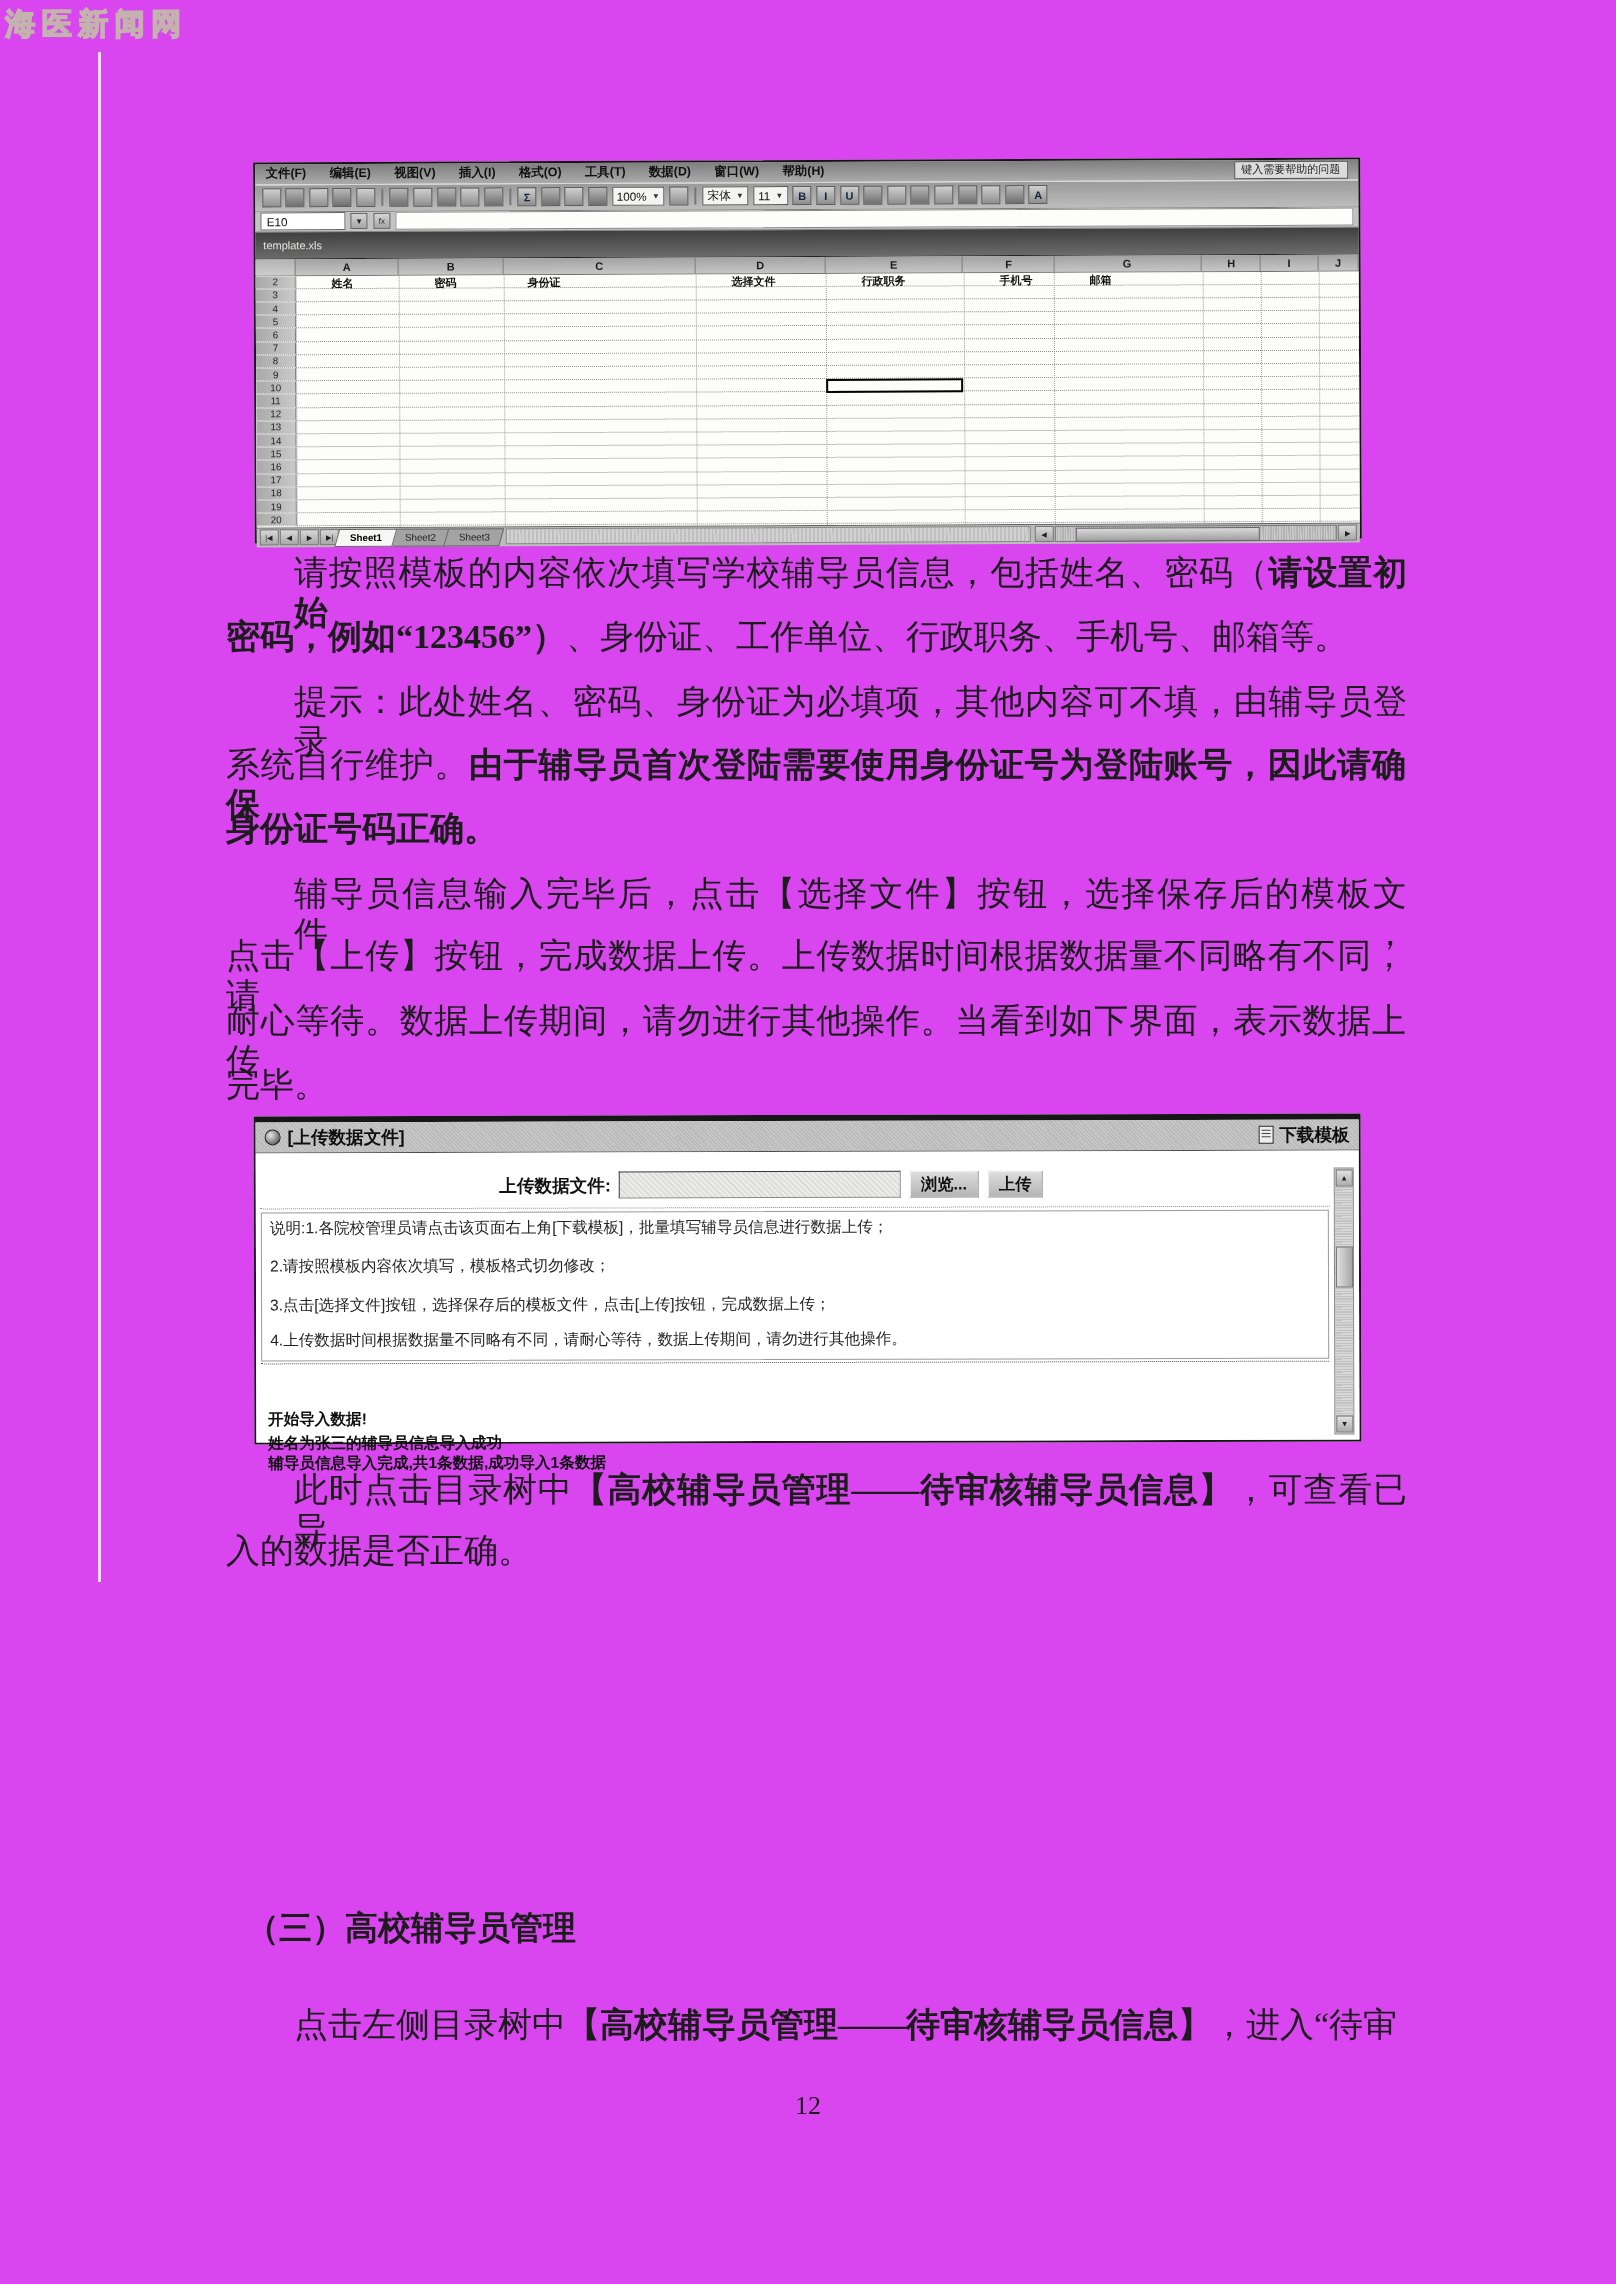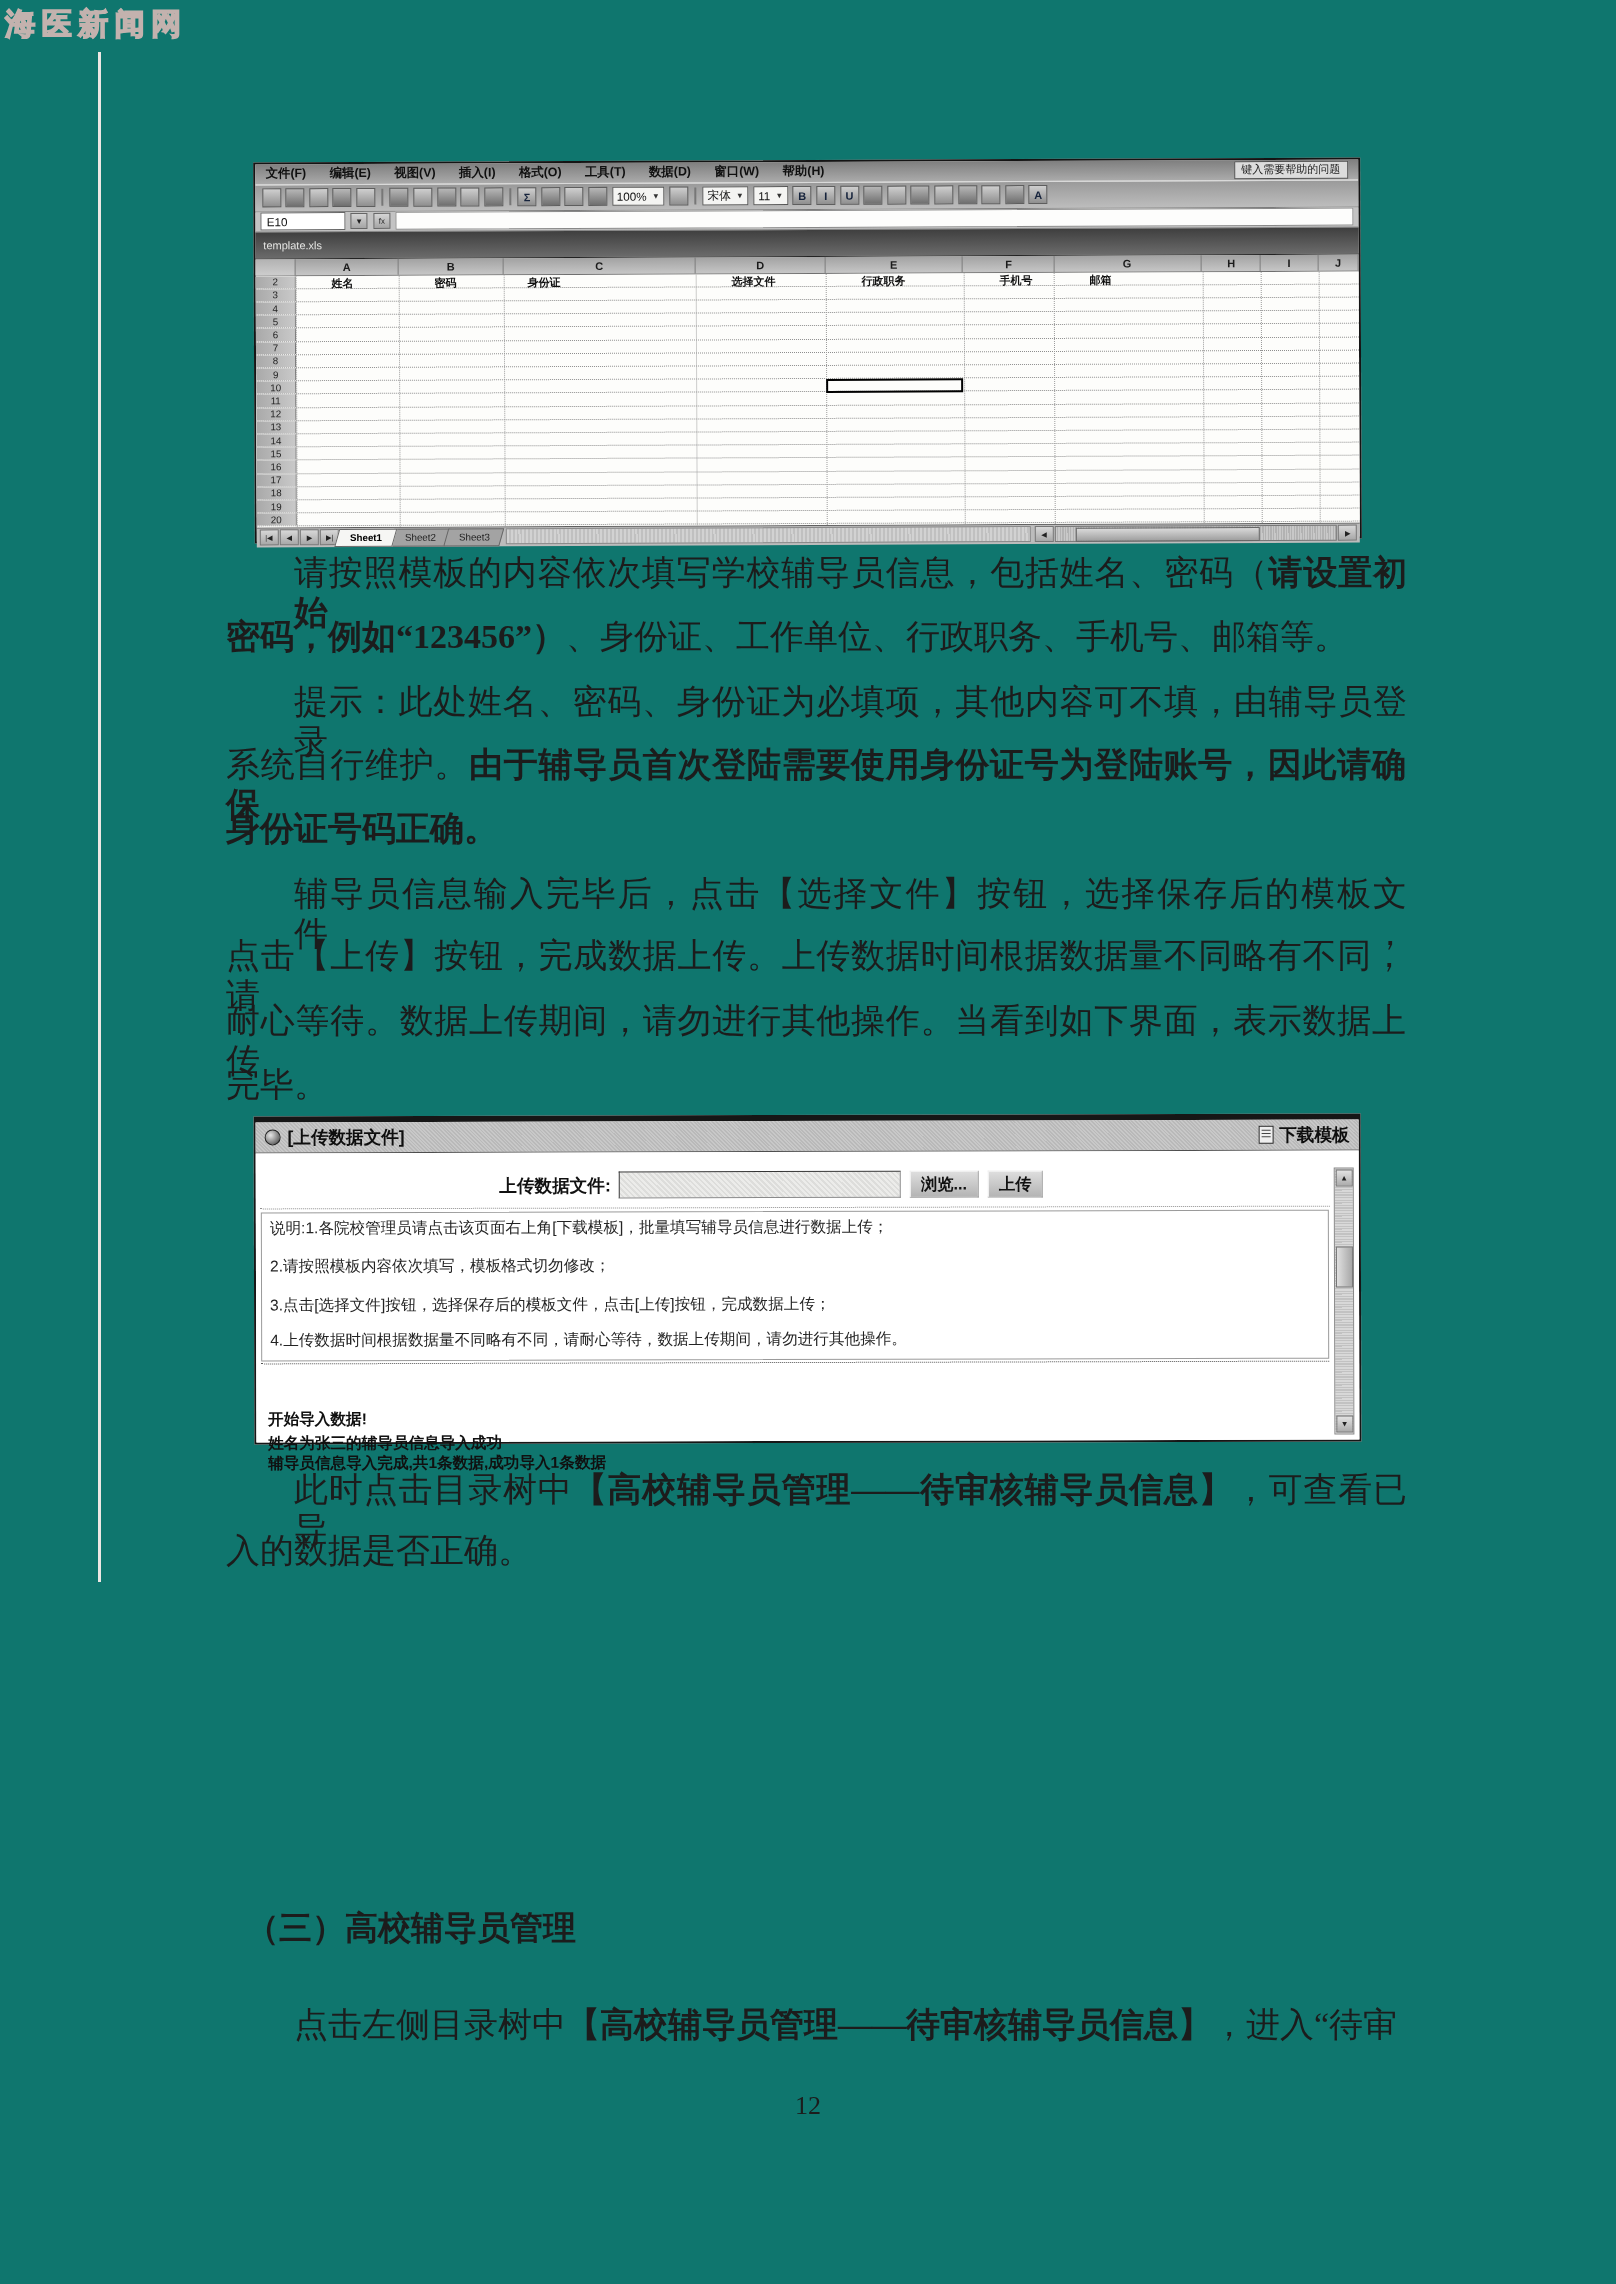--- a/index.html
+++ b/index.html
@@ -1,16 +1,16 @@
 <!DOCTYPE html>
 <html style="font-size:10.4px"><head>
 <meta charset="utf-8">
 <style>
   html,body{margin:0;padding:0;background:#d8d8d8;}
-  .page{position:relative;width:1616px;height:2284px;background:#0f766e;overflow:hidden;
+  .page{position:relative;width:1616px;height:2284px;background:#d946ef;overflow:hidden;
         font-family:"Liberation Serif","DejaVu Serif",serif;color:#1c1c1c;}
   .scan-edge{position:absolute;left:98px;top:52px;width:2.6px;height:1530px;background:#eee7e4;}
 
   
   .watermark{position:absolute;left:5.2px;top:3.9px;font-family:"DejaVu Sans","Liberation Sans",sans-serif;
     font-weight:bold;font-size:30px;letter-spacing:6.5px;color:#fdf7f5;
     -webkit-text-stroke:1.6px #c3b2ae;text-stroke:1.6px #c3b2ae;}
 
   
   .tline{position:absolute;left:226px;width:1180px;height:42px;font-size:34px;line-height:40px;

